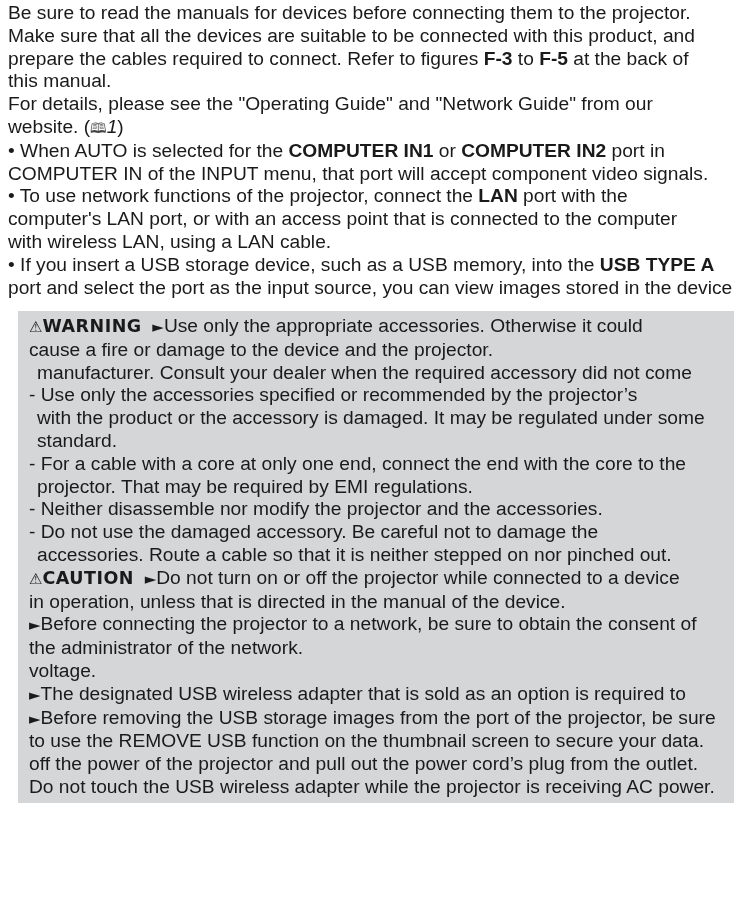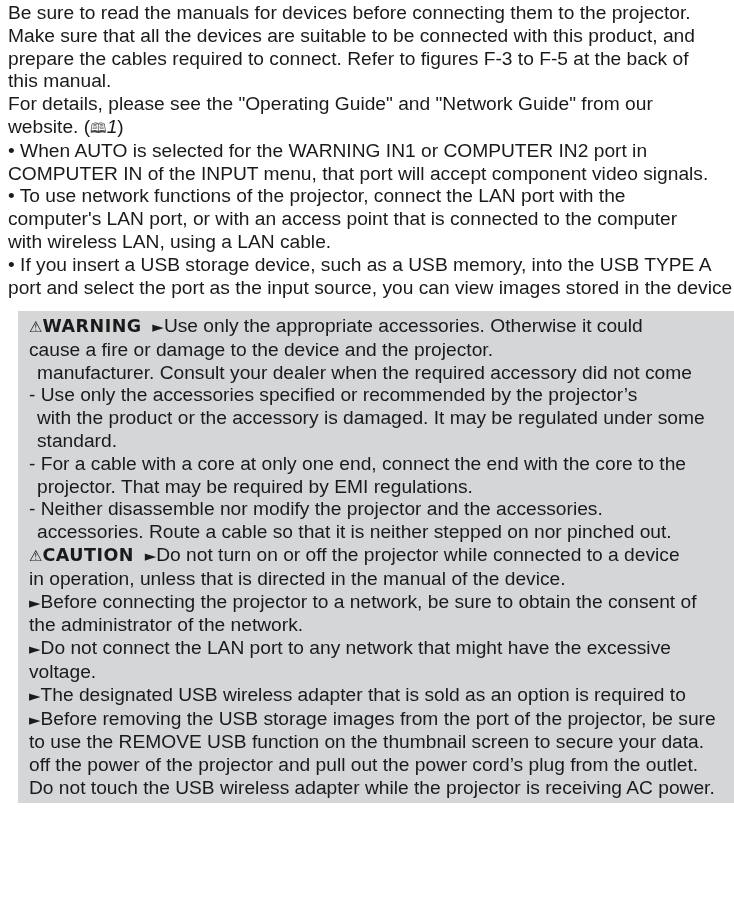--- a/index.html
+++ b/index.html
@@ -8,21 +8,21 @@
     font-family: "Liberation Sans", sans-serif;
     color: #1a1a1a;
     font-size: 19.2px;
     line-height: 22.8px;
   }
   .intro {
     position: absolute; left: 8px; top: 2px; width: 730px;
     white-space: nowrap;
   }
   .line { display: block; white-space: nowrap; }
-  b { font-weight: normal; }
+  b { font-weight: bold; }
   .box {
     position: absolute; left: 8px; top: 311px; width: 726px; height: 492px;
     background: #d5d6d8;
     margin-left: 10px;
   }
   .box-inner {
     position: absolute; left: 11px; top: 4px; white-space: nowrap;
   }
   .label {
     font-family: "DejaVu Sans", sans-serif;
@@ -37,46 +37,46 @@
 </head>
 <body>
 
 <div class="intro">
   <span class="line">Be sure to read the manuals for devices before connecting them to the projector.</span>
   <span class="line">Make sure that all the devices are suitable to be connected with this product, and</span>
   <span class="line"><span>prepare the cables required to connect. Refer to figures </span><b>F-3</b><span> to </span><b>F-5</b><span> at the back of</span></span>
   <span class="line">this manual.</span>
   <span class="line">For details, please see the "Operating Guide" and "Network Guide" from our</span>
   <span class="line"><span>website. (</span><span class="book">🕮</span><span class="ital">1</span><span>)</span></span>
-  <span class="line"><span>• When AUTO is selected for the </span><b>WARNING IN1</b><span> or </span><b>COMPUTER IN2</b><span> port in</span></span>
+  <span class="line"><span>• When AUTO is selected for the </span><b>COMPUTER IN1</b><span> or </span><b>COMPUTER IN2</b><span> port in</span></span>
   <span class="line">COMPUTER IN of the INPUT menu, that port will accept component video signals.</span>
   <span class="line"><span>• To use network functions of the projector, connect the </span><b>LAN</b><span> port with the</span></span>
   <span class="line">computer's LAN port, or with an access point that is connected to the computer</span>
   <span class="line">with wireless LAN, using a LAN cable.</span>
   <span class="line"><span>• If you insert a USB storage device, such as a USB memory, into the </span><b>USB TYPE A</b></span>
   <span class="line">port and select the port as the input source, you can view images stored in the device.</span>
 </div>
 
 <div class="box">
   <div class="box-inner">
     <span class="line"><span class="tri">⚠</span><span class="label">WARNING</span>&nbsp;&nbsp;<span class="arrow">►</span><span>Use only the appropriate accessories. Otherwise it could</span></span>
     <span class="line">cause a fire or damage to the device and the projector.</span>
     <span class="line indent">manufacturer. Consult your dealer when the required accessory did not come</span>
     <span class="line">- Use only the accessories specified or recommended by the projector’s</span>
     <span class="line indent">with the product or the accessory is damaged. It may be regulated under some</span>
     <span class="line indent">standard.</span>
     <span class="line">- For a cable with a core at only one end, connect the end with the core to the</span>
     <span class="line indent">projector. That may be required by EMI regulations.</span>
     <span class="line">- Neither disassemble nor modify the projector and the accessories.</span>
+    <span class="line">- Do not use the damaged accessory. Be careful not to damage the</span>
     <span class="line indent">accessories. Route a cable so that it is neither stepped on nor pinched out.</span>
     <span class="line"><span class="tri">⚠</span><span class="label">CAUTION</span>&nbsp;&nbsp;<span class="arrow">►</span><span>Do not turn on or off the projector while connected to a device</span></span>
     <span class="line">in operation, unless that is directed in the manual of the device.</span>
     <span class="line"><span class="arrow">►</span><span>Before connecting the projector to a network, be sure to obtain the consent of</span></span>
     <span class="line">the administrator of the network.</span>
-    <span class="line"><span class="arrow">►</span><span>Do not connect the </span><b>LAN</b><span> port to any network that might have the excessive</span></span>
     <span class="line">voltage.</span>
     <span class="line"><span class="arrow">►</span><span>The designated USB wireless adapter that is sold as an option is required to</span></span>
     <span class="line"><span class="arrow">►</span><span>Before removing the USB storage images from the port of the projector, be sure</span></span>
     <span class="line">to use the REMOVE USB function on the thumbnail screen to secure your data.</span>
     <span class="line">off the power of the projector and pull out the power cord’s plug from the outlet.</span>
     <span class="line">Do not touch the USB wireless adapter while the projector is receiving AC power.</span>
   </div>
 </div>
 
 </body></html>

